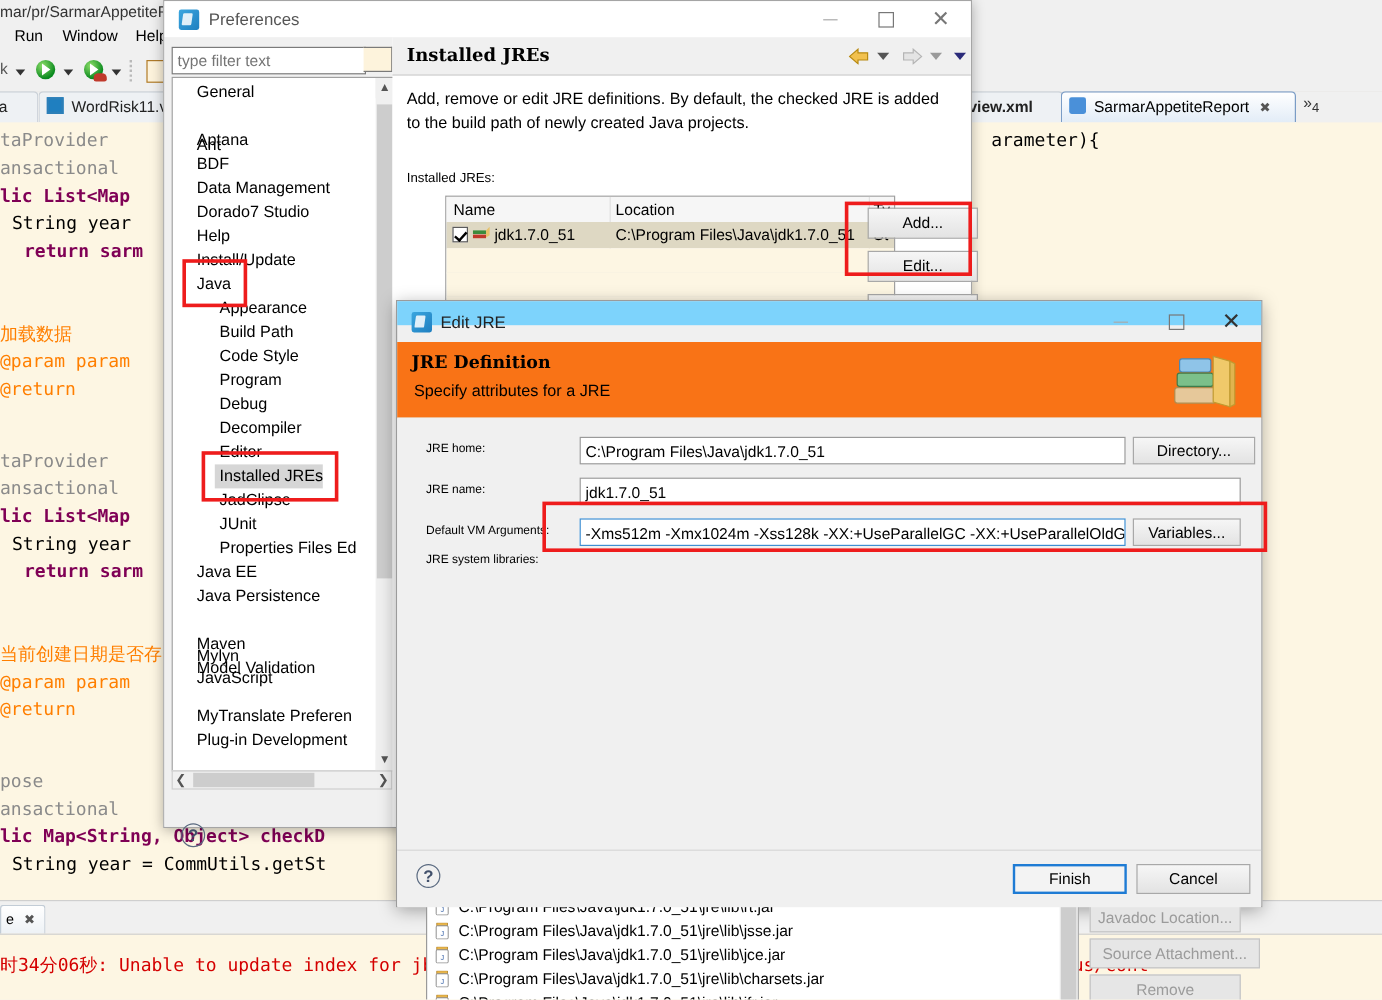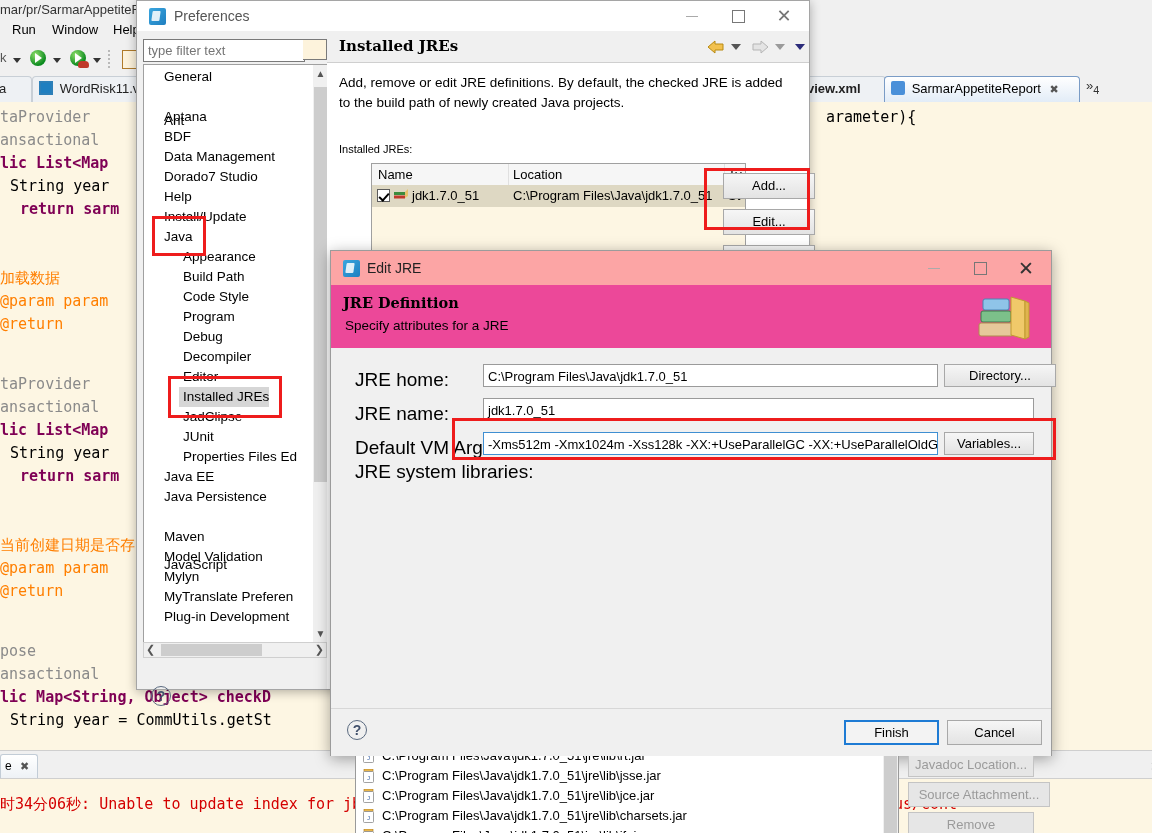--- a/index.html
+++ b/index.html
@@ -125,30 +125,30 @@
   .pbtn{position:absolute;background:linear-gradient(#f6f6f6,#e3e3e3);border:1px solid #a8a8a8;
         font-size:13px;text-align:center;box-sizing:border-box;color:#000;
         font-family:"Liberation Sans",sans-serif;}
   .pbtn.dis{color:#9b9b9b;background:#e6e6e6;border-color:#c4c4c4;}
 
   #prefs-help{position:absolute;left:14px;top:655px;width:22px;height:22px;}
 
   
   #editjre{position:absolute;left:330px;top:250px;width:720px;height:504px;background:#f0f0f0;
            border:1px solid #9b9b9b;box-shadow:0 3px 14px rgba(0,0,0,.35);}
-  #ej-title{position:absolute;left:0;top:0;width:720px;height:34px;background:#fca5a5;}
+  #ej-title{position:absolute;left:0;top:0;width:720px;height:20px;background:#7dd3fc;}
   #ej-title .ttl{position:absolute;left:36px;top:9px;font-size:14px;color:#222;}
-  #ej-banner{position:absolute;left:0;top:34px;width:720px;height:63px;background:#ec4899;
+  #ej-banner{position:absolute;left:0;top:34px;width:720px;height:63px;background:#f97316;
              border-bottom:1px solid #ddd7c4;}
   #ej-banner .bt{position:absolute;left:12px;top:9px;font-family:"DejaVu Serif",serif;
              font-weight:bold;font-size:14.5px;}
   #ej-banner .bs{position:absolute;left:14px;top:33px;font-size:13.5px;}
   #books{position:absolute;right:18px;top:8px;width:58px;height:50px;}
   #ej-form{position:absolute;left:0;top:97px;width:720px;height:360px;background:#f0f0f0;}
-  .flabel{position:absolute;font-size:19px;color:#000;}
+  .flabel{position:absolute;font-size:10px;color:#000;}
   .ftext{position:absolute;background:#fff;border:1px solid #9a9a9a;box-sizing:border-box;
          font-size:13px;padding:2px 4px;font-family:"Liberation Sans",sans-serif;color:#000;
          white-space:nowrap;overflow:hidden;}
   .ftext.focus{border:1px solid #3f8fd2;}
   #libs{position:absolute;left:24px;top:374px;width:544px;height:163px;background:#fff;
         border:1px solid #9a9a9a;box-sizing:border-box;overflow:hidden;}
   .librow{position:absolute;left:0;height:20px;line-height:20px;font-size:13px;white-space:nowrap;}
   .jaricon{position:absolute;left:6px;top:3px;width:13px;height:14px;}
   #libs-vs{position:absolute;right:0;top:0;width:15px;height:100%;background:#f0f0f0;}
   #libs-vthumb{position:absolute;left:1px;top:18px;width:13px;height:110px;background:#cdcdcd;}
@@ -301,21 +301,21 @@
       <div class="tnode" style="top:302px;left:35px;">Editor</div>
       <div class="tnode sel" style="top:322px;left:35px;">Installed JREs</div>
       <div class="tnode" style="top:342px;left:35px;">JadClipse</div>
       <div class="tnode" style="top:362px;left:35px;">JUnit</div>
       <div class="tnode" style="top:382px;left:35px;">Properties Files Ed</div>
       <div class="tnode" style="top:402px;left:16px;">Java EE</div>
       <div class="tnode" style="top:422px;left:16px;">Java Persistence</div>
       <div class="tnode" style="top:442px;left:16px;margin-top:48px;">JavaScript</div>
       <div class="tnode" style="top:462px;left:16px;">Maven</div>
       <div class="tnode" style="top:482px;left:16px;">Model Validation</div>
-      <div class="tnode" style="top:502px;left:16px;">Mylyn</div>
+      <div class="tnode" style="top:472px;left:16px;">Mylyn</div>
       <div class="tnode" style="top:522px;left:16px;">MyTranslate Preferen</div>
       <div class="tnode" style="top:542px;left:16px;">Plug-in Development</div>
 
       <div id="tree-vscroll">
         <div class="sc-arrow" style="top:0;">▲</div>
         <div id="tree-vthumb"></div>
         <div class="sc-arrow" style="bottom:0;">▼</div>
       </div>
     </div>
 
@@ -410,21 +410,21 @@
         <path d="M36 4 L50 8 L50 46 L36 42 Z" fill="#f0c96a" stroke="#c09a30"></path>
         <path d="M50 8 L54 10 L54 44 L50 46 Z" fill="#e0b44e" stroke="#c09a30"></path>
       </svg>
     </div>
   </div>
 
   <div id="ej-form">
 
     <div class="flabel" style="left:24px;top:21px;">JRE home:</div>
     <div class="ftext" style="left:152px;top:16px;width:455px;height:23px;line-height:19px;">C:\Program Files\Java\jdk1.7.0_51</div>
-    <div class="pbtn" style="left:613px;top:16px;width:112px;height:23px;line-height:21px;">Directory...</div>
+    <div class="pbtn" style="left:613px;top:16px;width:102px;height:23px;line-height:21px;">Directory...</div>
 
     <div class="flabel" style="left:24px;top:55px;">JRE name:</div>
     <div class="ftext" style="left:152px;top:50px;width:551px;height:23px;line-height:19px;">jdk1.7.0_51</div>
 
     <div class="flabel" style="left:24px;top:89px;">Default VM Arguments:</div>
     <div class="ftext focus" style="left:152px;top:84px;width:455px;height:23px;line-height:19px;">-Xms512m -Xmx1024m -Xss128k -XX:+UseParallelGC -XX:+UseParallelOldGC</div>
     <div class="pbtn" style="left:613px;top:84px;width:90px;height:23px;line-height:21px;">Variables...</div>
 
     <div class="flabel" style="left:24px;top:113px;">JRE system libraries:</div>
 

